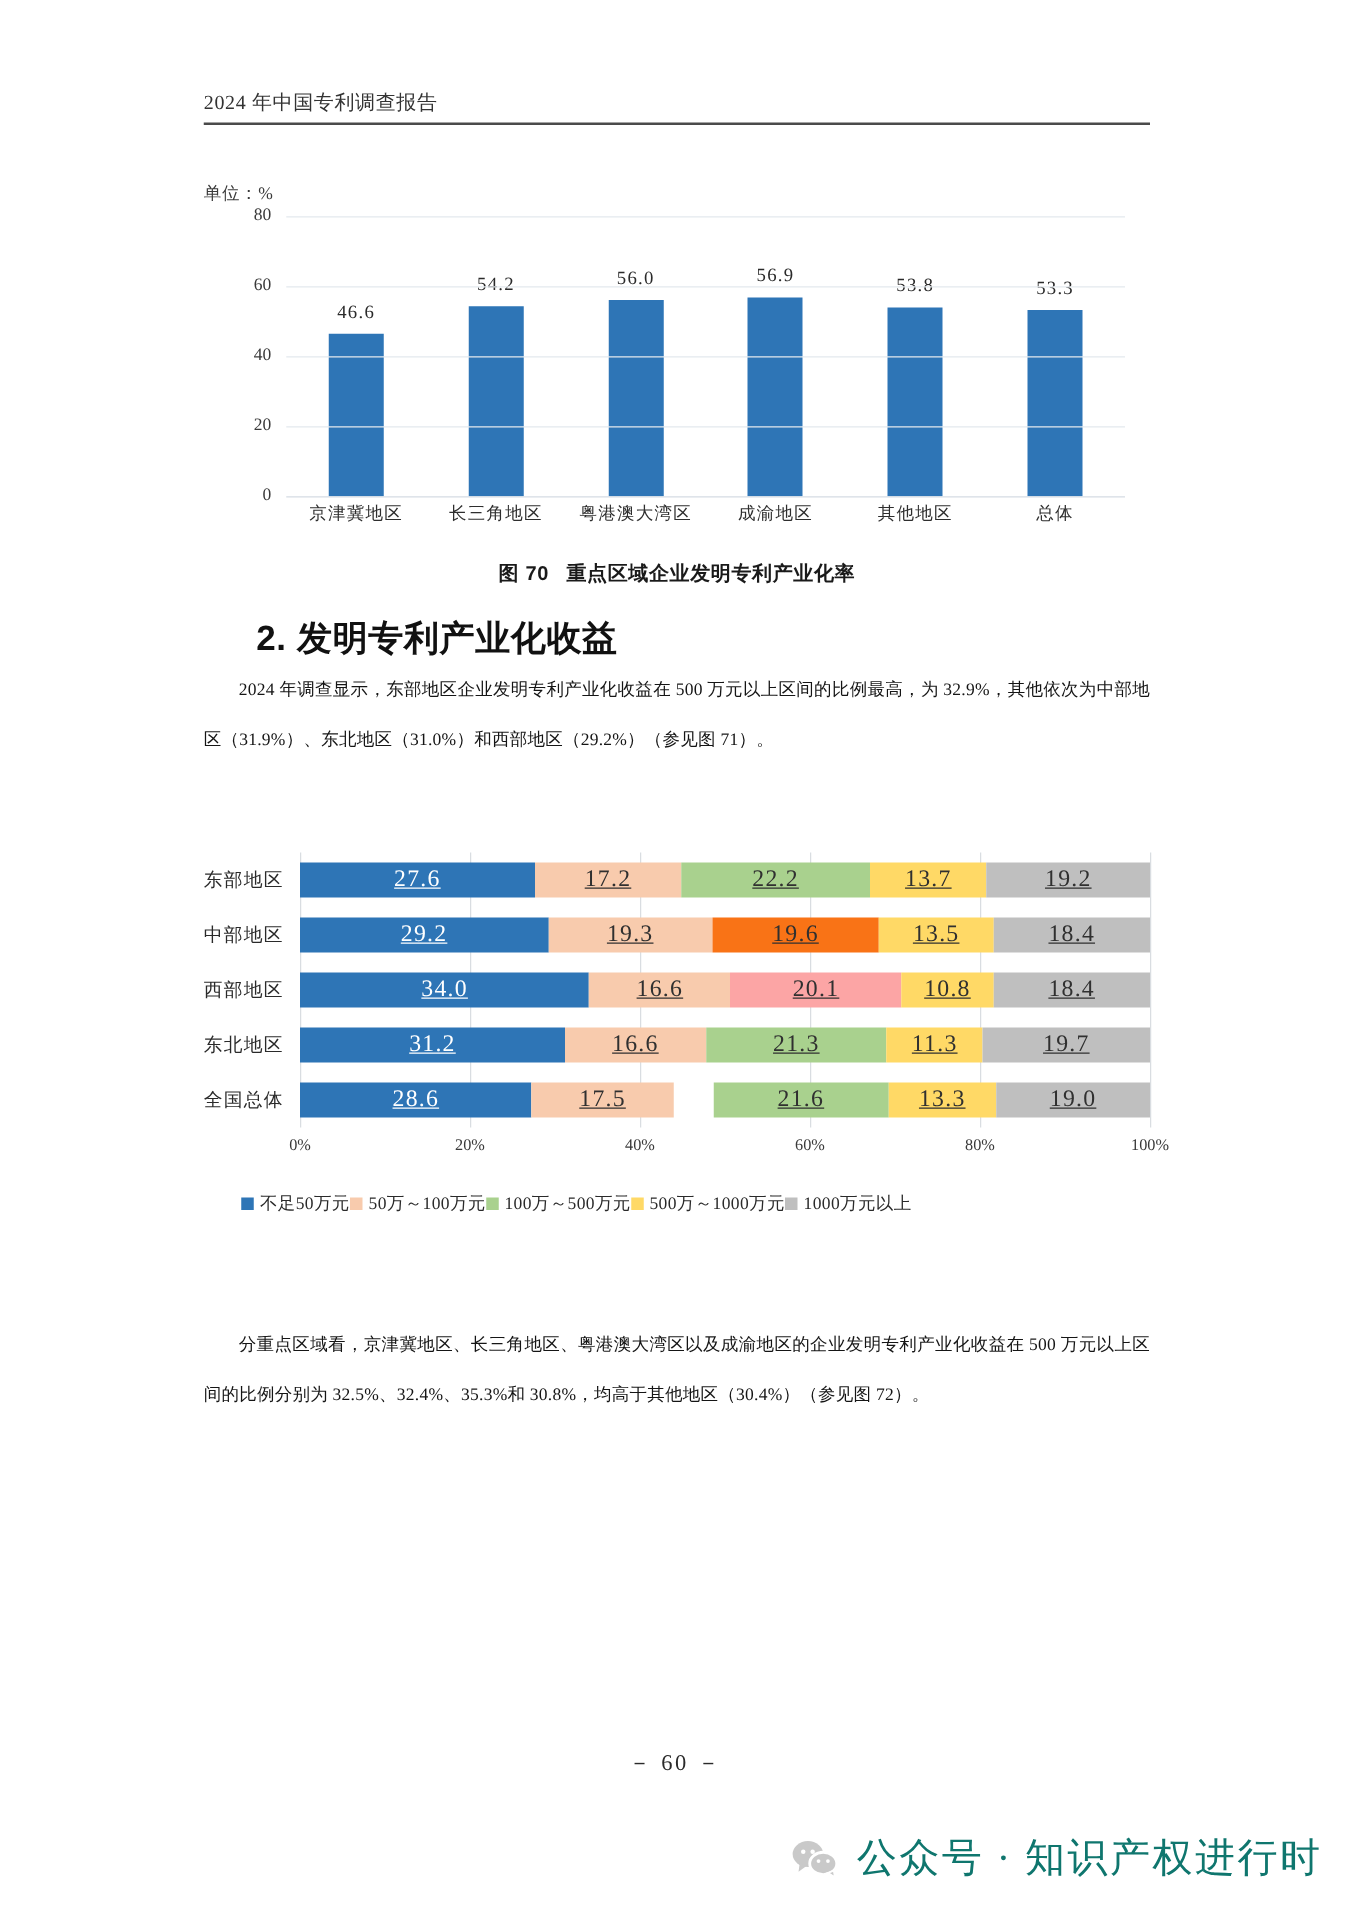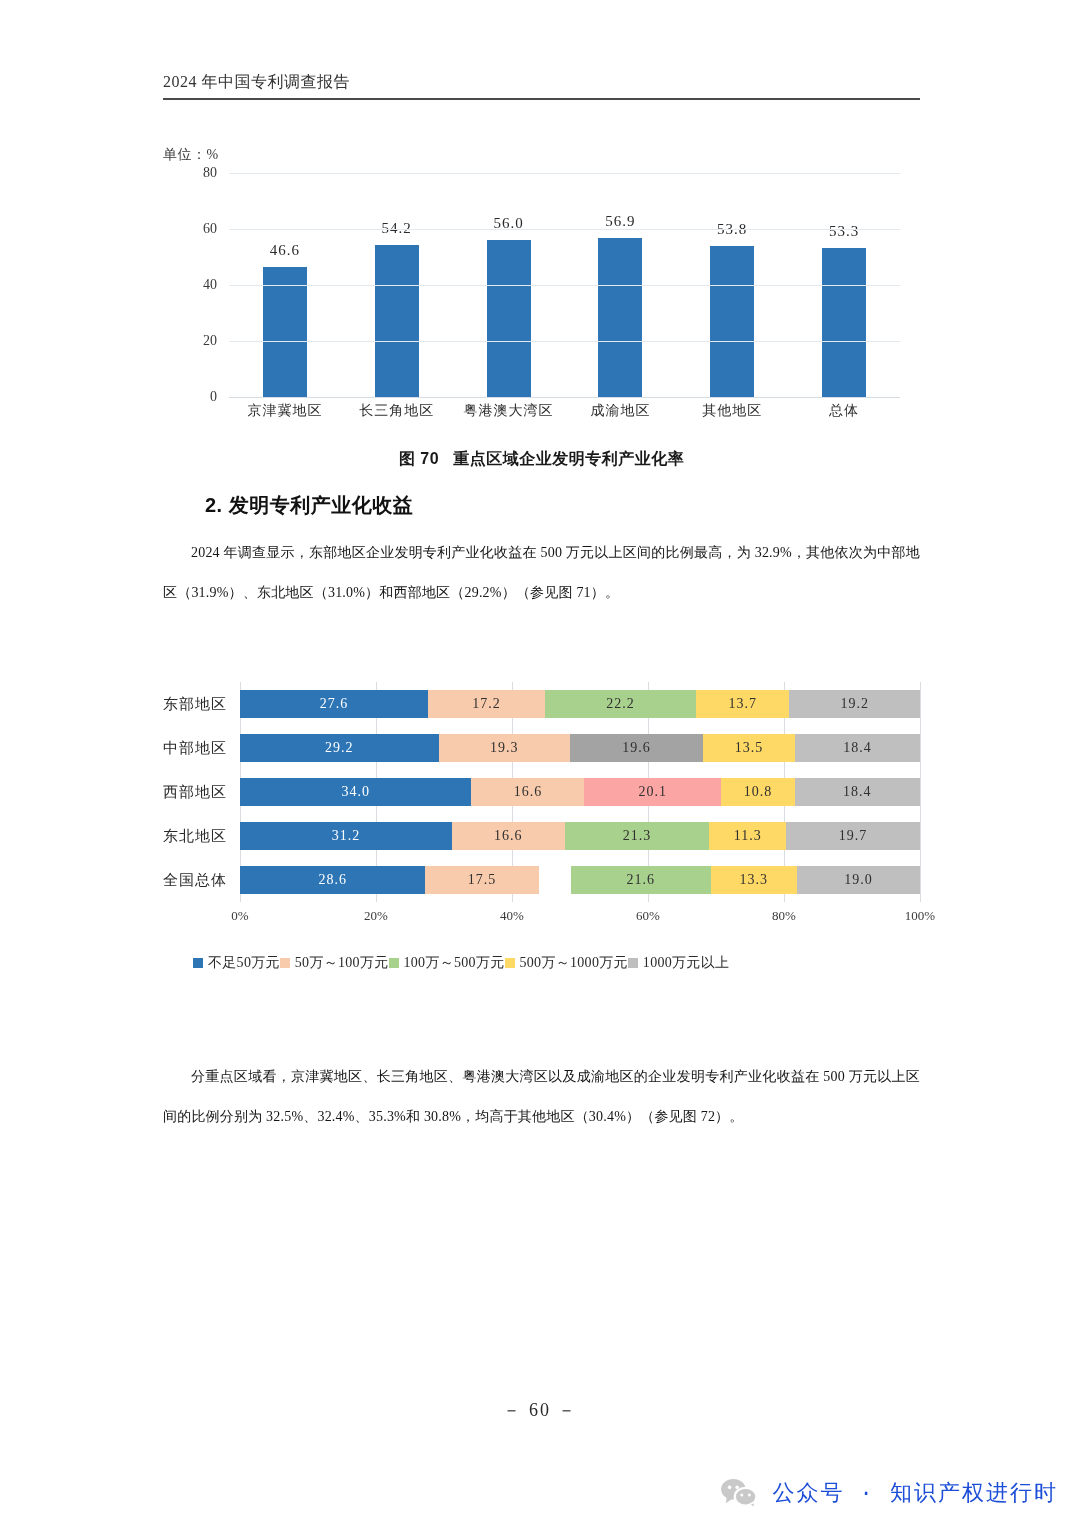--- a/index.html
+++ b/index.html
@@ -136,21 +136,21 @@
     letter-spacing: 0.5px;
   }
   .fig-caption .gap { display: inline-block; width: 14px; }
 
   
   .section-heading {
     position: absolute;
     left: 205px;
     top: 492px;
     font-family: "Liberation Sans", "DejaVu Sans", sans-serif;
-    font-size: 20px;
+    font-size: 28px;
     font-weight: bold;
     color: #111111;
     letter-spacing: 0.5px;
   }
   .para {
     position: absolute;
     left: 163px;
     width: 757px;
     font-size: 14px;
     line-height: 40px;
@@ -199,25 +199,26 @@
     top: 50%;
     transform: translateY(-50%);
     height: 28px;
     display: flex;
   }
   .c2-seg {
     height: 100%;
     display: flex;
     align-items: center;
     justify-content: center;
-    font-size: 14px;
+    font-size: 19px;
     letter-spacing: 1px;
     box-sizing: border-box;
     overflow: hidden;
     white-space: nowrap;
+    text-decoration: underline;
   }
   .c2-seg.s0 { color: #ffffff; }
   .c2-seg.s1, .c2-seg.s2, .c2-seg.s3, .c2-seg.s4 { color: #303030; }
 
   .c2-vgrid {
     position: absolute;
     left: 77px;
     top: 0;
     right: 0;
     height: 220px;
@@ -292,23 +293,23 @@
     align-items: center;
     opacity: 1;
   }
   .wm-icon {
     width: 38px;
     height: 32px;
     margin-right: 14px;
     flex: none;
   }
   .wm-text {
-    font-family: Liberation Mono, monospace;
-    font-size: 22px;
-    color: #1d4ed8;
+    font-family: Liberation Serif, serif;
+    font-size: 32px;
+    color: #0f766e;
     letter-spacing: 2px;
     white-space: nowrap;
   }
 </style>
 </head>
 <body>
 
 <div class="page">
 
   <div class="header">
@@ -399,21 +400,21 @@
               <div class="c2-seg s4" style="width: 19.2192%; background: rgb(191, 191, 191);">19.2</div>
             </div>
           </div>
         </div>
         <div class="c2-row">
           <div class="c2-rowlabel">中部地区</div>
           <div class="c2-track">
             <div class="c2-bar">
               <div class="c2-seg s0" style="width: 29.2%; background: rgb(46, 117, 182);">29.2</div>
               <div class="c2-seg s1" style="width: 19.3%; background: rgb(248, 203, 173);">19.3</div>
-              <div class="c2-seg s2" style="width: 19.6%; background: #a3a3a3;">19.6</div>
+              <div class="c2-seg s2" style="width: 19.6%; background: #f97316;">19.6</div>
               <div class="c2-seg s3" style="width: 13.5%; background: rgb(255, 217, 102);">13.5</div>
               <div class="c2-seg s4" style="width: 18.4%; background: rgb(191, 191, 191);">18.4</div>
             </div>
           </div>
         </div>
         <div class="c2-row">
           <div class="c2-rowlabel">西部地区</div>
           <div class="c2-track">
             <div class="c2-bar">
               <div class="c2-seg s0" style="width: 34.034%; background: rgb(46, 117, 182);">34.0</div>

